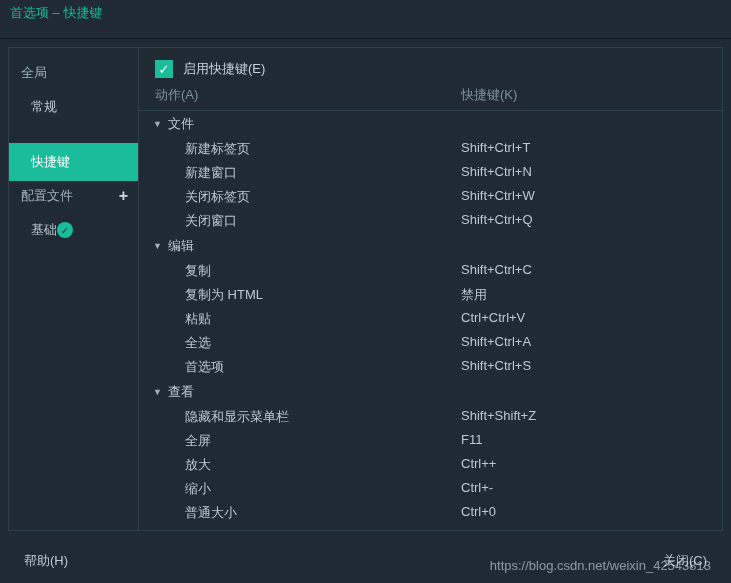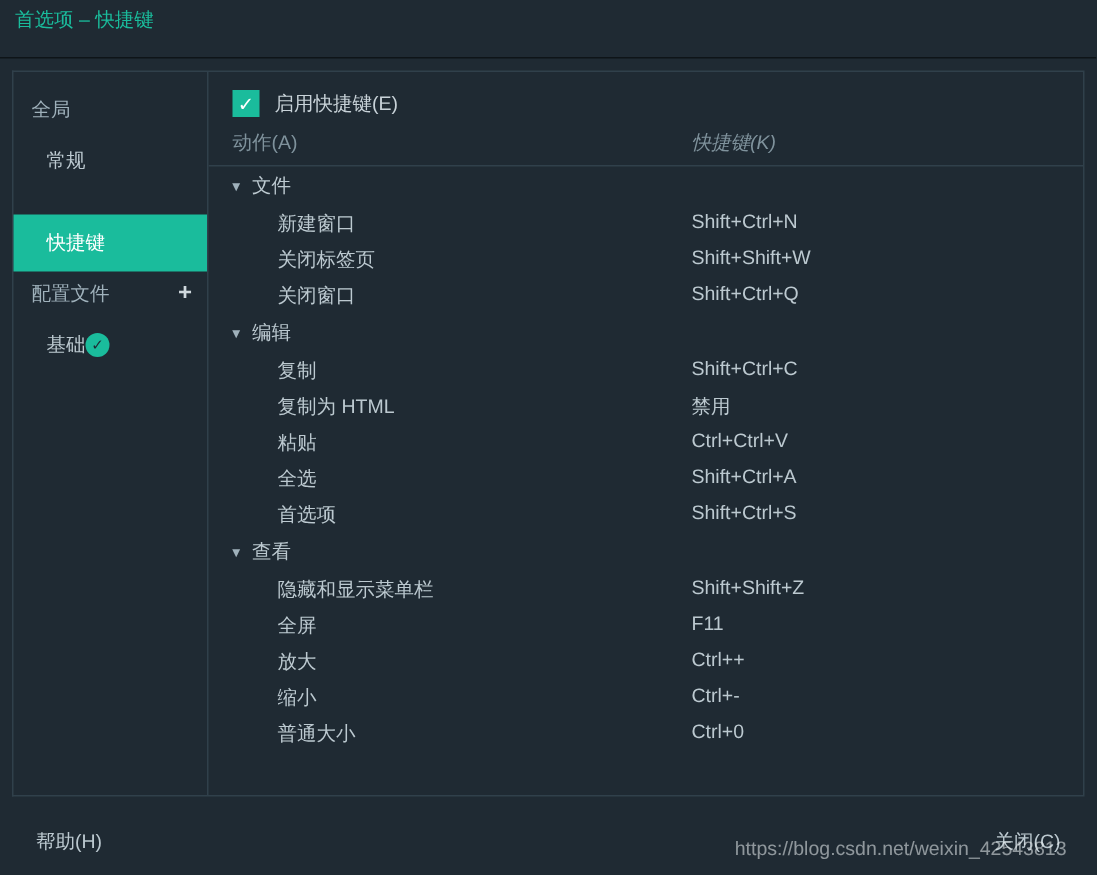--- a/index.html
+++ b/index.html
@@ -97,21 +97,21 @@
     font-size: 13px;
     cursor: pointer;
   }
   .columns {
     display: flex;
     padding: 0 0 6px 0;
     color: #7f929c;
     font-size: 13px;
   }
   .col-action { width: 322px; padding-left: 16px; }
-  .col-key { flex: 1; font-style: italic; }
+  .col-key { flex: 1; }
   .tree-container {
     flex: 1;
     border-top: 1px solid #30404b;
     overflow-y: auto;
     position: relative;
   }
   .tree-container::-webkit-scrollbar { width: 10px; }
   .tree-container::-webkit-scrollbar-track { background: #1f2a33; }
   .tree-container::-webkit-scrollbar-thumb { background: #3a4a55; }
   .group-header {
@@ -190,26 +190,30 @@
     <div class="columns">
       <div class="col-action">动作(A)</div>
       <div class="col-key">快捷键(K)</div>
     </div>
     <div class="tree-container" id="tree">
         <div class="group-header">
           <span class="triangle">▼</span>
           <span>文件</span>
         </div>
         <div class="row">
+          <div class="action">新建标签页</div>
+          <div class="key">Shift+Ctrl+T</div>
+        </div>
+        <div class="row">
           <div class="action">新建窗口</div>
           <div class="key">Shift+Ctrl+N</div>
         </div>
         <div class="row">
           <div class="action">关闭标签页</div>
-          <div class="key">Shift+Shift+W</div>
+          <div class="key">Shift+Ctrl+W</div>
         </div>
         <div class="row">
           <div class="action">关闭窗口</div>
           <div class="key">Shift+Ctrl+Q</div>
         </div>
         <div class="group-header">
           <span class="triangle">▼</span>
           <span>编辑</span>
         </div>
         <div class="row">

